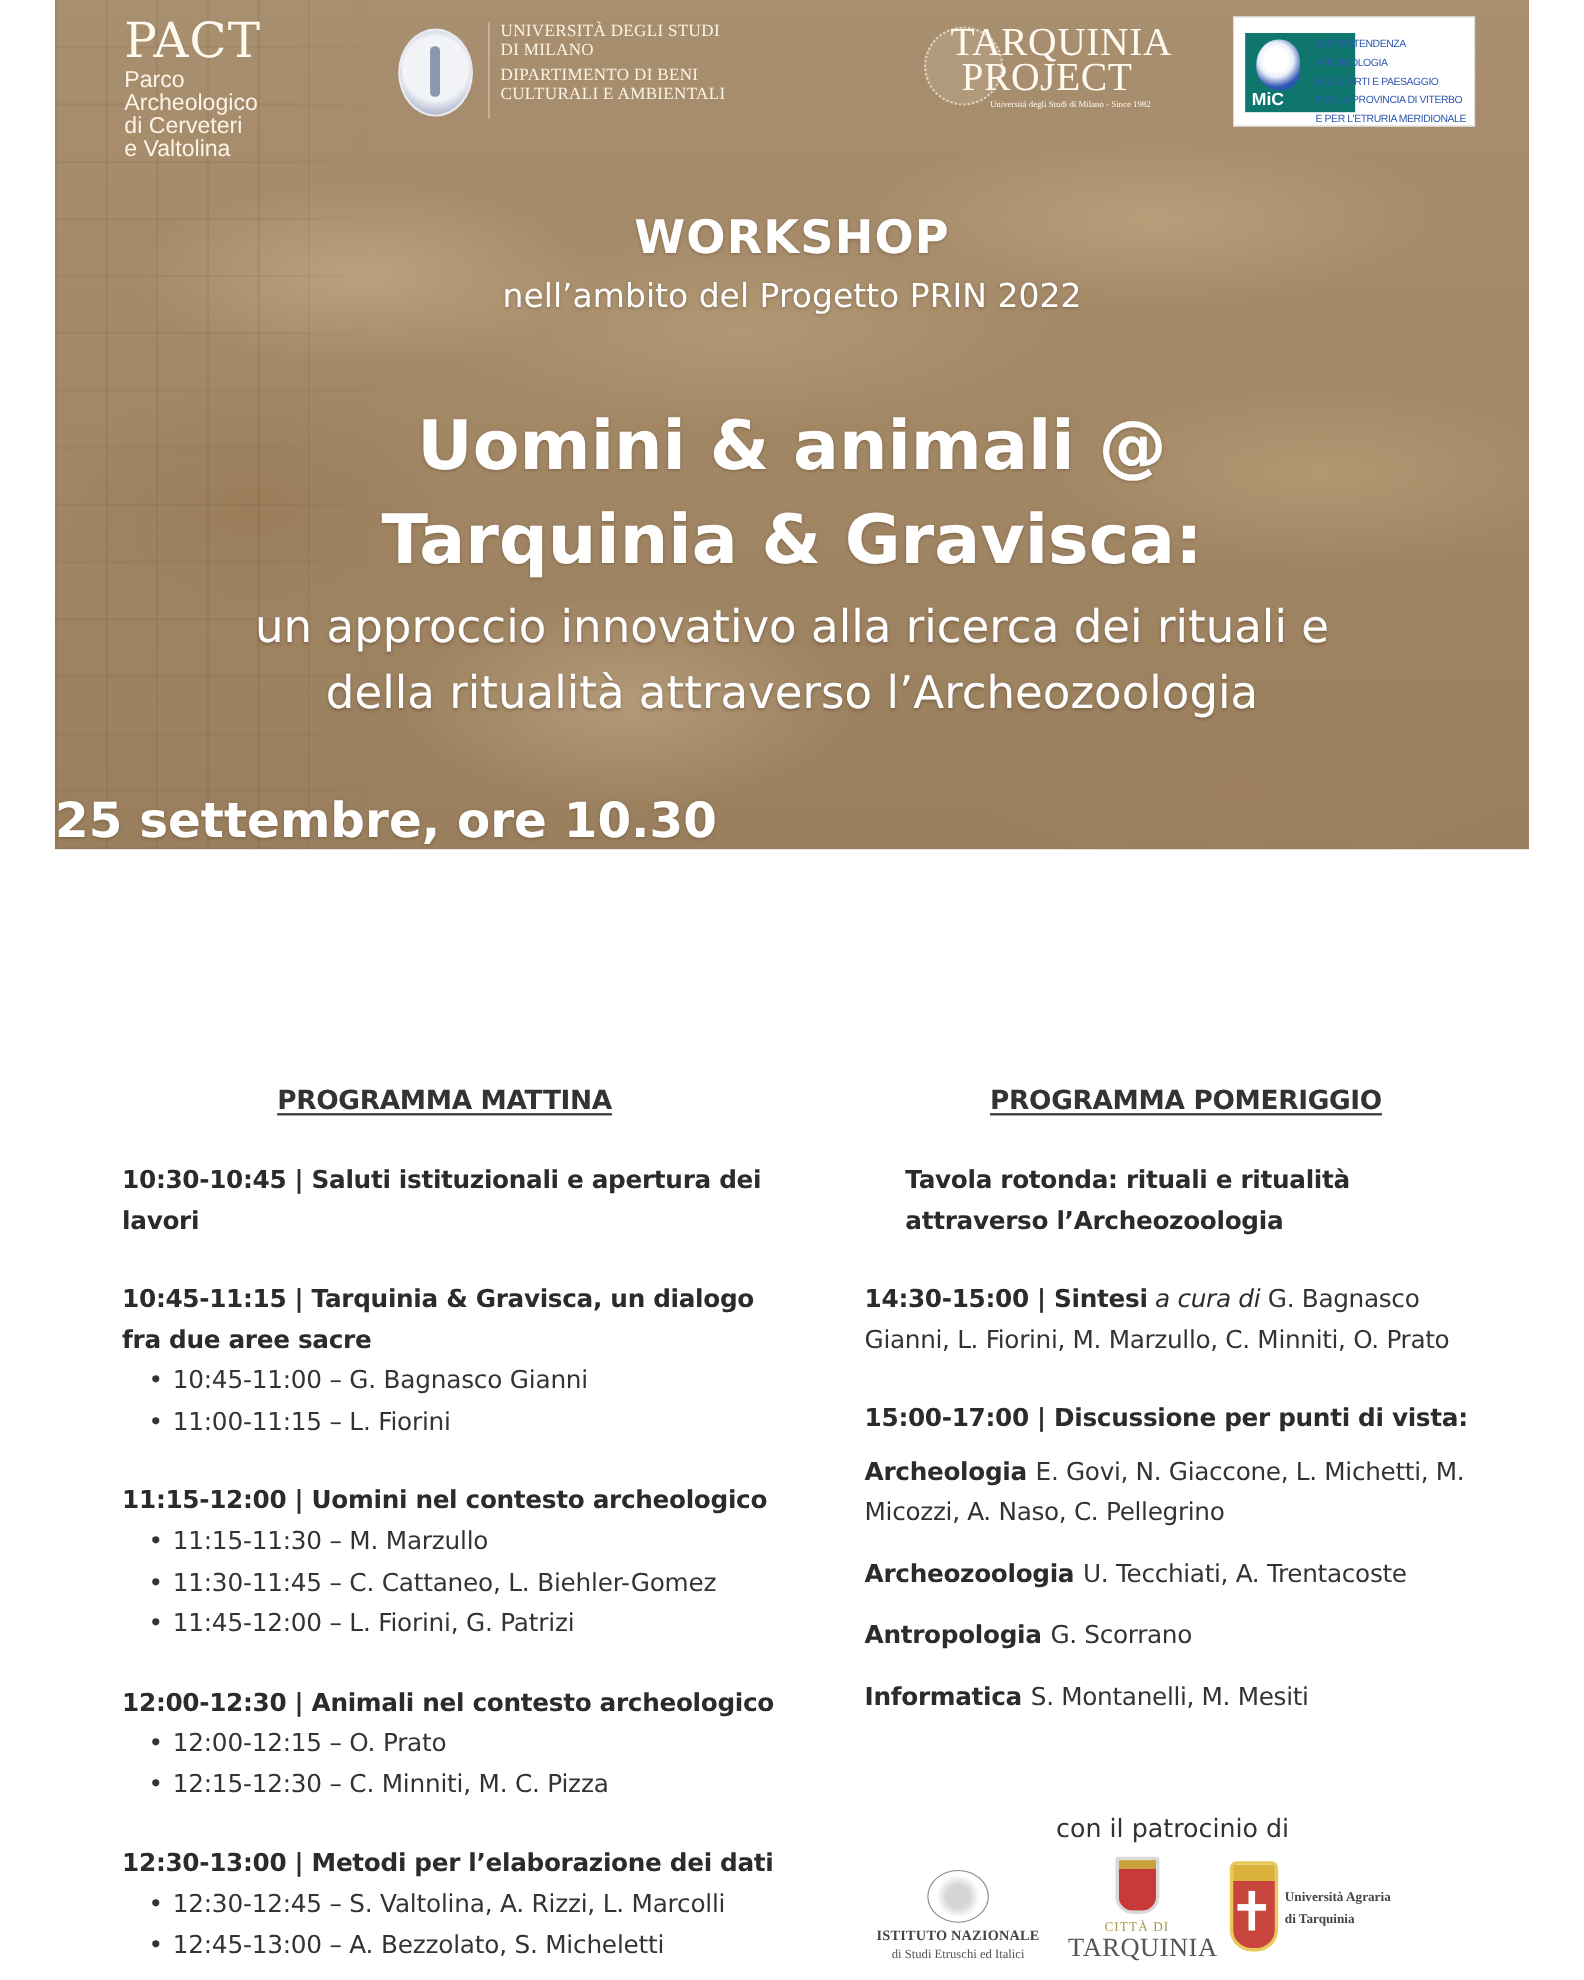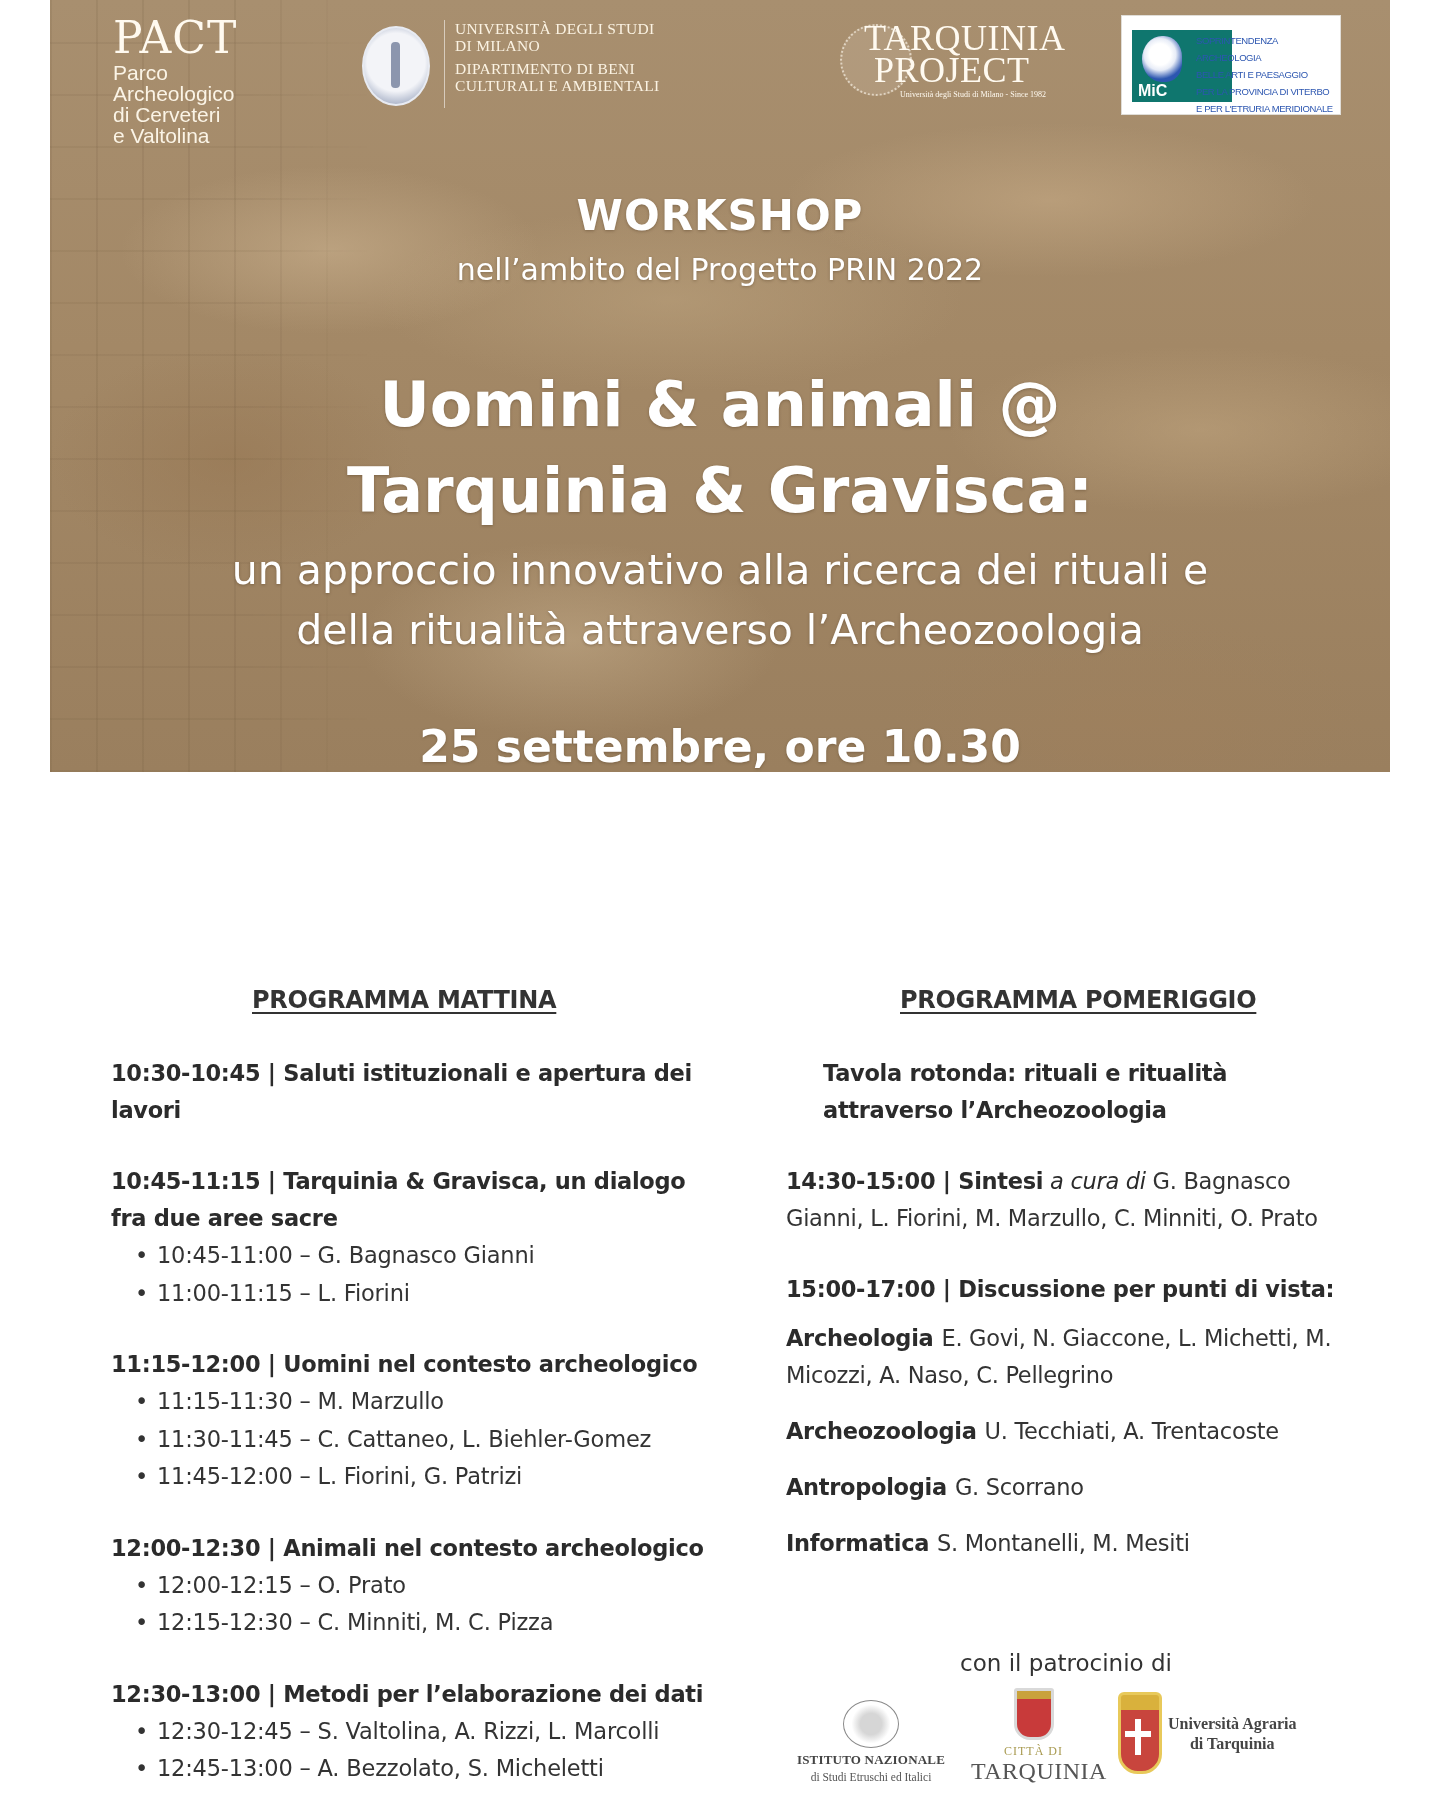--- a/index.html
+++ b/index.html
@@ -50,21 +50,21 @@
   .mic { position:absolute; left:1071px; top:15px; width:218px; height:98px; background:#ffffff; border:1px solid #e0ddd7; }
   .mic-logo { position:absolute; left:10px; top:14px; width:60px; height:72px; background:#0f766e;padding-left:40px; }
   .mic-head { position:absolute; left:10px; top:6px; width:40px; height:46px; border-radius:50% 45% 40% 50%; background:radial-gradient(circle at 45% 40%, #ffffff 0 30%, #e7ecf7 45%, #2c56b0 70%); }
   .mic-label { position:absolute; left:6px; bottom:2px; font-family:"Liberation Sans", sans-serif; font-weight:bold; color:#ffffff; font-size:16px; }
   .mic-text { position:absolute; left:74px; top:16px; font-family:"Liberation Sans", sans-serif; font-size:9.5px; line-height:17px; color:#2c56b0; letter-spacing:-0.4px; }
 
   .workshop { left:0; width:100%; top:192px; text-align:center; font-size:42px; font-weight:bold; letter-spacing:1px; line-height:48px; }
   .ambito { left:0; width:100%; top:252px; text-align:center; font-size:30px; line-height:36px; }
   .title { left:0; width:100%; top:362px; text-align:center; font-size:62px; font-weight:bold; line-height:86px; }
   .subtitle { left:0; width:100%; top:540px; text-align:center; font-size:41px; line-height:60px; }
-  .date { left:0; width:100%; top:718px; text-align:center; font-size:44px; font-weight:bold; line-height:58px; }
+  .date { left:0; width:100%; top:718px; font-size:44px; font-weight:bold; line-height:58px; }
   .venue { left:0; width:100%; top:778px; text-align:center; font-size:44px; font-weight:bold; line-height:58px; }
 
   
   .col { position:absolute; top:985px; }
   .col-left { left:111px; width:610px; }
   .col-right { left:786px; width:560px; }
   .col-heading { font-size:24px; font-weight:bold; color:#333333; text-decoration:underline; text-underline-offset:4px; text-decoration-thickness:2px; letter-spacing:-0.3px; line-height:30px; }
   .col-left .col-heading { margin-left:141px; }
   .col-right .col-heading { margin-left:114px; }
 
@@ -88,21 +88,21 @@
   .sp1-l1 { font-family:"Liberation Serif", serif; font-size:13px; font-weight:bold; color:#444; letter-spacing:0.2px; }
   .sp1-l2 { font-family:"Liberation Serif", serif; font-size:11.5px; color:#555; margin-top:3px; }
   .sp2 { position:absolute; left:185px; top:-12px; width:125px; text-align:center; }
   .sp2-crest { width:34px; height:46px; margin:0 auto 4px; background:linear-gradient(180deg, #c9a23c 0 18%, #c83a3a 18% 100%); border-radius:3px 3px 16px 16px; border:3px solid #d9d9d9; }
   .sp2-l1 { font-family:"Liberation Serif", serif; font-size:12px; color:#a89a50; letter-spacing:1px; }
   .sp2-l2 { font-family:"Liberation Serif", serif; font-size:24px; color:#555555; letter-spacing:0.5px; line-height:24px; }
   .sp3 { position:absolute; left:320px; top:-8px; width:240px; }
   .sp3-crest { position:absolute; left:12px; top:0; width:38px; height:76px; background:linear-gradient(180deg, #d9b13c 0 20%, #c8453d 20% 100%); border-radius:6px 6px 20px 20px; border:3px solid #e8c95a; }
   .sp3-crest::after { content:""; position:absolute; left:14px; top:24px; width:6px; height:36px; background:#ffffff; }
   .sp3-crest::before { content:""; position:absolute; left:4px; top:36px; width:26px; height:6px; background:#ffffff; }
-  .sp3-text { position:absolute; left:62px; top:22px; font-family:"Liberation Serif", serif; font-weight:bold; font-size:16px; color:#444; text-align:center; line-height:20px; }
+  .sp3-text { position:absolute; left:62px; top:22px; font-family:"Liberation Serif", serif; font-weight:bold; font-size:12px; color:#444; text-align:left; line-height:20px; }
 </style>
 </head>
 <body>
 
 <section class="banner">
 
   <div class="pact">
     <div class="pact-title">PACT</div>
     <div class="pact-sub">Parco</div>
     <div class="pact-sub">Archeologico</div>

